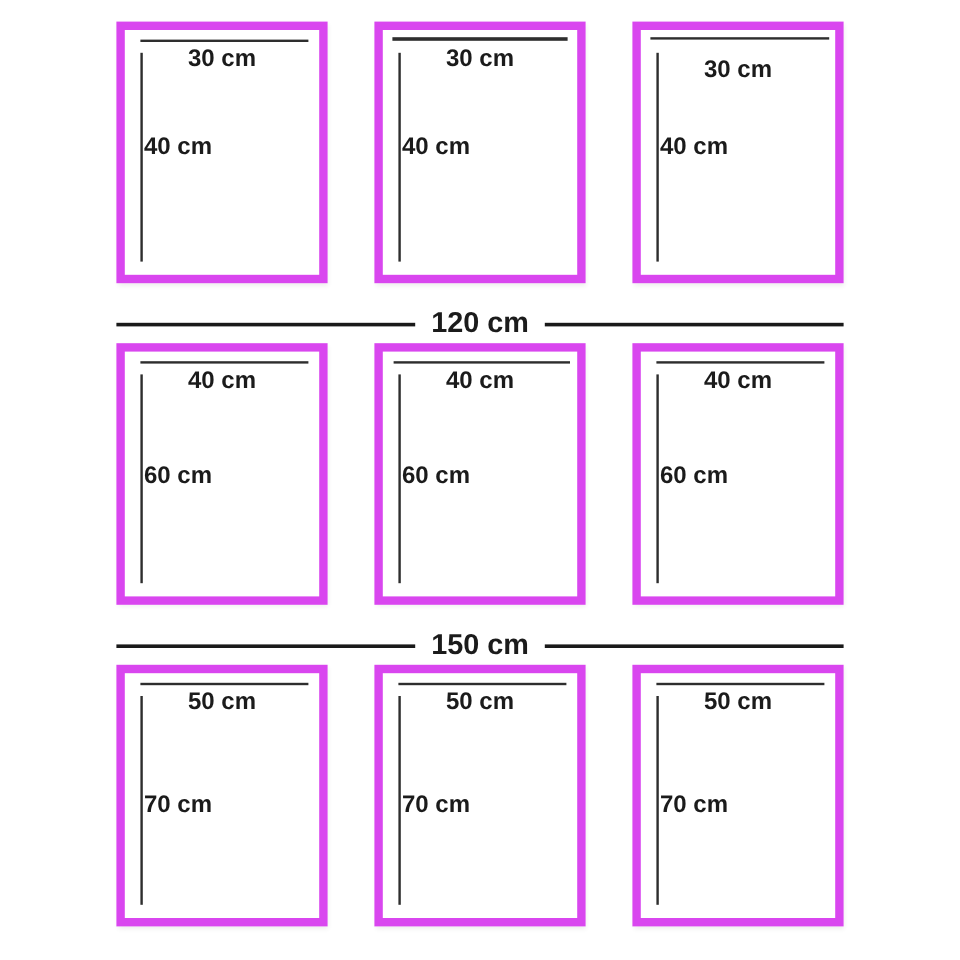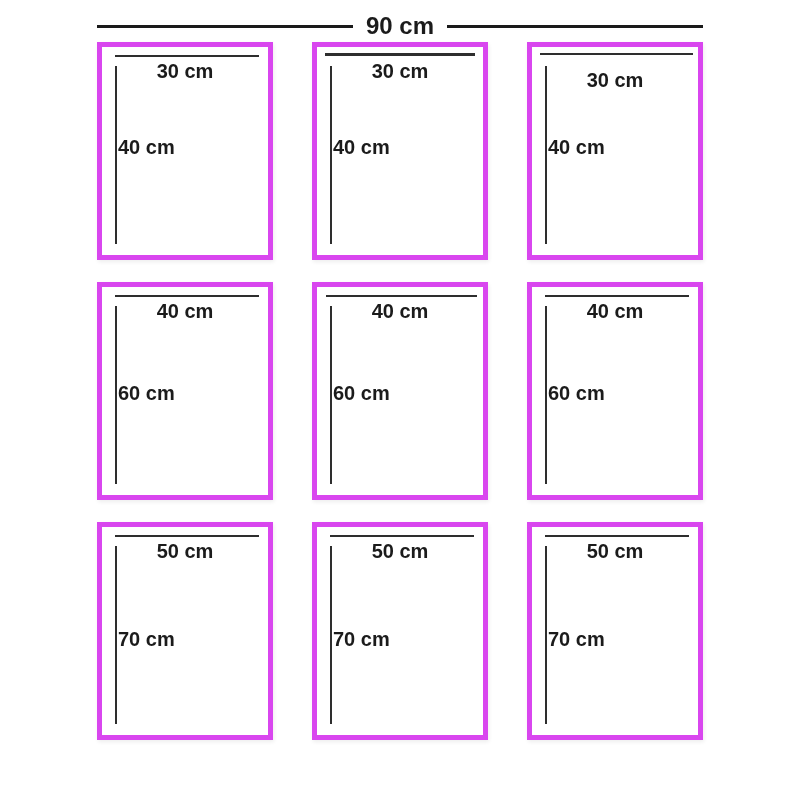--- a/index.html
+++ b/index.html
@@ -44,21 +44,21 @@
   .cards {
     display: flex;
     justify-content: space-between;
     margin-top: 4px;
   }
   .card {
     position: relative;
     width: 176px;
     height: 218px;
     background: #ffffff;
-    border: 5px solid #d946ef;
+    border: 7px solid #d946ef;
     box-shadow: 1px 2px 4px rgba(0,0,0,0.07);
     box-sizing: border-box;
   }
   .w-line {
     position: absolute;
     top: 8px; left: 13px; right: 9px;
     height: 2px;
     background: #2e2e2e;
   }
   .w-label {
@@ -92,25 +92,20 @@
   .group:nth-child(2) .h-label { top: 51%; text-align: right; }
   .group:nth-child(3) .h-label { top: 54%; text-align: right; }
 </style>
 </head>
 <body>
 
 <div class="canvas">
   <div class="content">
 
     <section class="group">
-      <div class="group-header">
-        <span class="hline"></span>
-        <span class="group-label">90 cm</span>
-        <span class="hline"></span>
-      </div>
       <div class="cards">
         <div class="card">
           <span class="w-line"></span>
           <span class="w-label">30 cm</span>
           <span class="h-line"></span>
           <span class="h-label">40 cm</span>
         </div>
         <div class="card">
           <span class="w-line"></span>
           <span class="w-label">30 cm</span>
@@ -120,20 +115,25 @@
         <div class="card">
           <span class="w-line"></span>
           <span class="w-label">30 cm</span>
           <span class="h-line"></span>
           <span class="h-label">40 cm</span>
         </div>
       </div>
     </section>
 
     <section class="group">
+      <div class="group-header">
+        <span class="hline"></span>
+        <span class="group-label">120 cm</span>
+        <span class="hline"></span>
+      </div>
       <div class="cards">
         <div class="card">
           <span class="w-line"></span>
           <span class="w-label">40 cm</span>
           <span class="h-line"></span>
           <span class="h-label">60 cm</span>
         </div>
         <div class="card">
           <span class="w-line"></span>
           <span class="w-label">40 cm</span>
@@ -143,20 +143,25 @@
         <div class="card">
           <span class="w-line"></span>
           <span class="w-label">40 cm</span>
           <span class="h-line"></span>
           <span class="h-label">60 cm</span>
         </div>
       </div>
     </section>
 
     <section class="group">
+      <div class="group-header">
+        <span class="hline"></span>
+        <span class="group-label">150 cm</span>
+        <span class="hline"></span>
+      </div>
       <div class="cards">
         <div class="card">
           <span class="w-line"></span>
           <span class="w-label">50 cm</span>
           <span class="h-line"></span>
           <span class="h-label">70 cm</span>
         </div>
         <div class="card">
           <span class="w-line"></span>
           <span class="w-label">50 cm</span>

